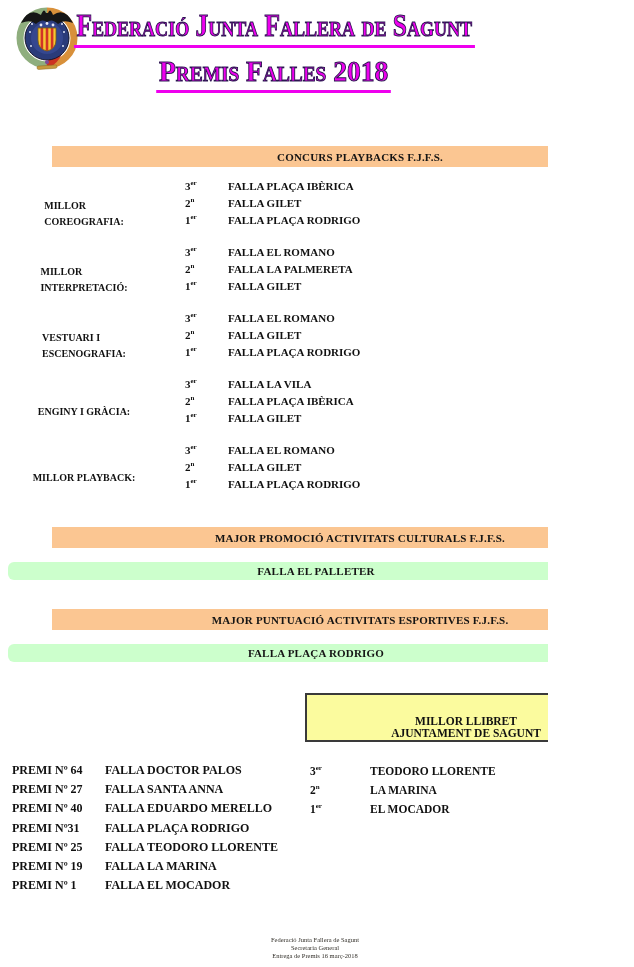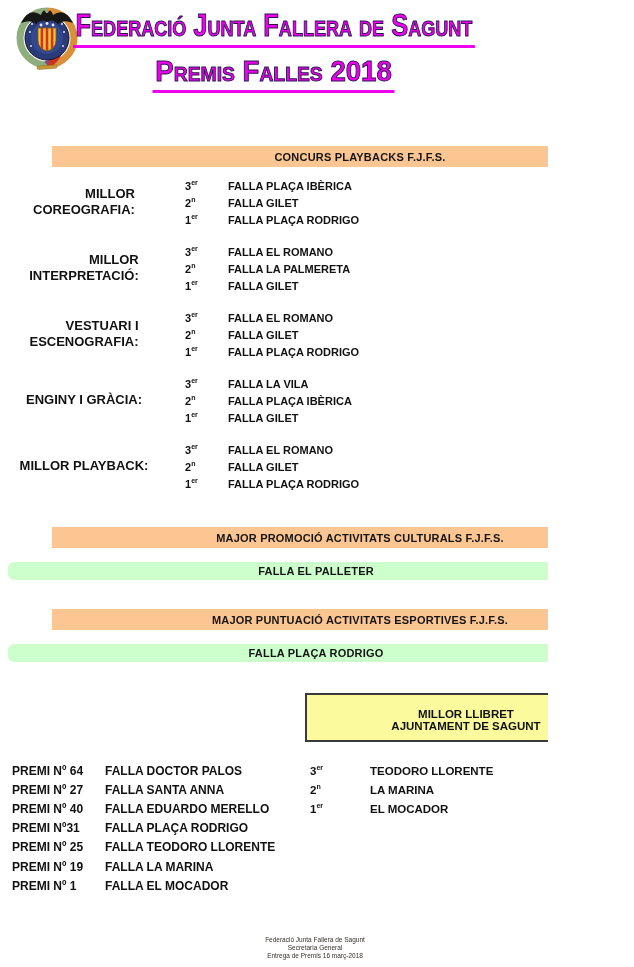--- a/index.html
+++ b/index.html
@@ -1,18 +1,18 @@
 <!DOCTYPE html>
 <html><head>
 <meta charset="utf-8">
 <style>
   html,body { margin:0; padding:0; background:#fff; }
   .page {
     position:relative; width:548px; height:967px; background:#ffffff;
-    font-family:Liberation Sans, sans-serif; color:#111; overflow:hidden;
+    font-family:Liberation Serif, serif; color:#111; overflow:hidden;
   }
 
   
   .logo { position:absolute; left:16px; top:2px; width:62px; height:72px; }
   .title-wrap { position:absolute; left:0; width:100%; text-align:center; }
   .title-wrap.t1 { top:8px; }
   .title-wrap.t2 { top:54px; }
   .title-text {
     display:inline-block; font-weight:bold; font-variant:small-caps;
     color:#ee00ee; -webkit-text-stroke:1px #2a1550;
@@ -26,41 +26,41 @@
     position:absolute; left:8px; width:616px; height:21px;
     display:flex; align-items:center; justify-content:center;
     font-weight:bold; font-size:11px; color:#141414; letter-spacing:0.2px;
   }
   .banner.orange { background:#fbc692;margin-left:44px; }
   .banner.green  { background:#ccffcc; height:18px;border-radius:6px; }
 
   
   .group { position:absolute; left:0; width:634px; height:52px; }
   .group-label {
-    position:absolute; left:8px; top:0; width:152px; height:100%;
-    display:flex; align-items:center; justify-content:center; text-align:right;
-    font-weight:bold; font-size:13px; line-height:16px; white-space:pre-line;
+    position:absolute; left:8px; top:12px; width:152px; height:100%;
+    display:flex; align-items:center; justify-content:center; text-align:left;
+    font-weight:bold; font-size:10px; line-height:16px; white-space:pre-line;
   }
   .group-places { position:absolute; left:185px; top:1px; }
   .place-row { height:17px; display:flex; align-items:center; font-weight:bold; font-size:11px; }
   .place-row .rank { width:43px; }
   sup.sup { font-size:7px; vertical-align:super; line-height:0; }
 
   
   .ybox {
     position:absolute; background:#fbfb9e; border:2px solid #3a3a3a;
     box-sizing:border-box; font-weight:bold; font-size:11.5px; text-align:center;
   }
   .ybox.left {
     left:10px; top:694px; width:257px; height:47px;
     display:flex; align-items:center; justify-content:center; line-height:15px; padding:0 8px;
   }
   .ybox.right {
     left:305px; top:693px; width:322px; height:49px;
-    display:flex; flex-direction:column; justify-content:space-between; padding:13px 0 8px;
+    display:flex; flex-direction:column; justify-content:space-between; padding:20px 0 8px;
   }
 
   
   .list-left { position:absolute; left:12px; top:761px; }
   .list-left .lrow { height:19.2px; display:flex; align-items:center; font-weight:bold; font-size:12px; }
   .list-left .premi { width:93px; }
   .list-right { position:absolute; left:310px; top:761px; }
   .list-right .lrow { height:19.2px; display:flex; align-items:center; font-weight:bold; font-size:11.5px; }
   .list-right .rank { width:60px; }
 

